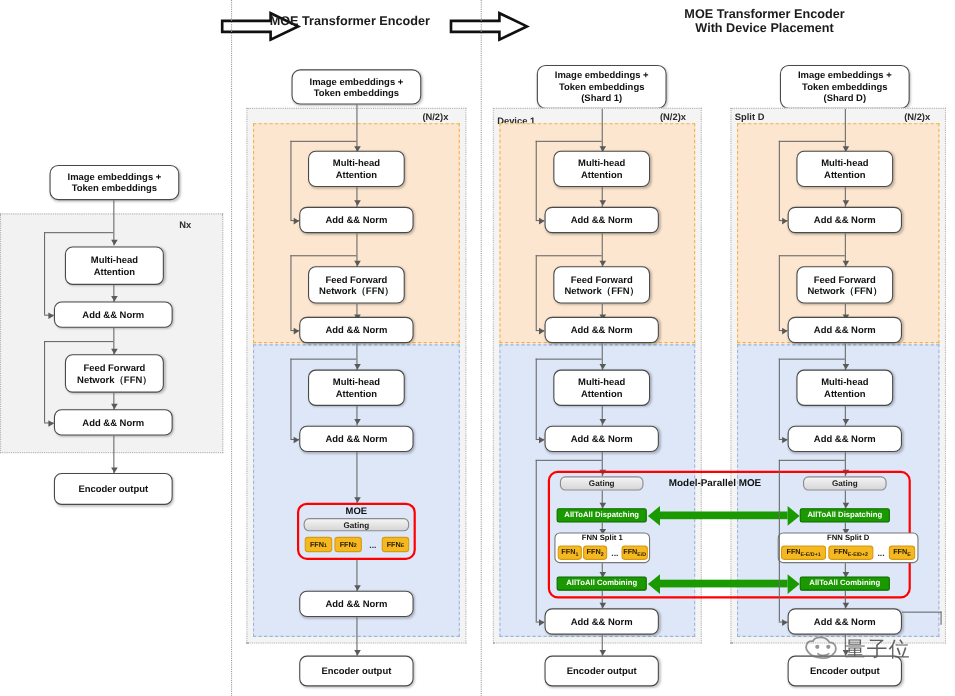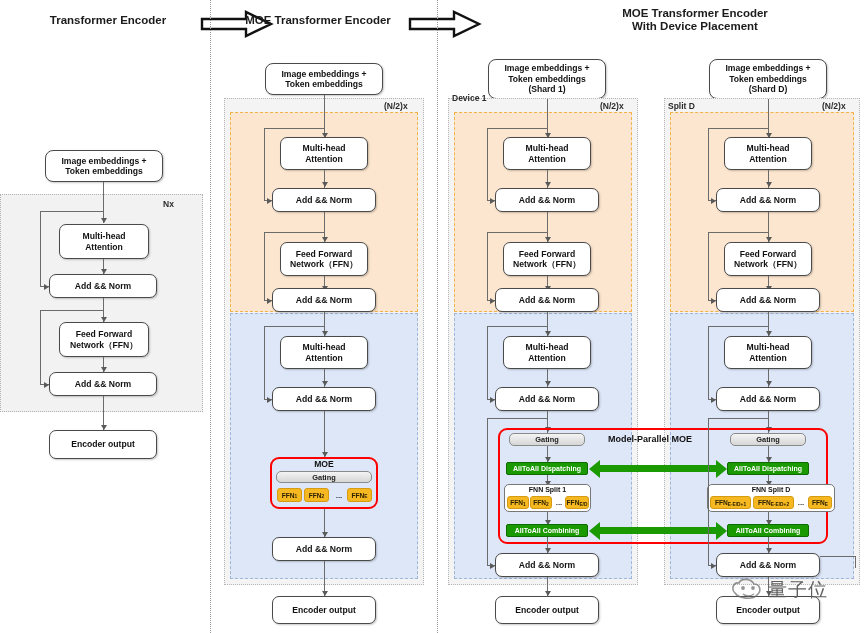--- a/index.html
+++ b/index.html
@@ -136,21 +136,20 @@
   .wm-text {
     position: absolute; font-size: 19px; color: #5f5f5f; font-weight: normal;
     font-family: "DejaVu Sans", sans-serif; letter-spacing: 1px;
   }
 </style>
 </head>
 <body>
 
 <div id="canvas">
 
-  <div class="hdr-title" style="left:18px; top:14px; width:180px;">Transformer Encoder</div>
 
   <svg class="arrow-glyph" style="left:200px; top:10px;" width="74" height="28" viewBox="0 0 74 28">
     <polygon points="2,9 46,9 46,2 71,14 46,26 46,19 2,19" fill="#ffffff" stroke="#111111" stroke-width="2.4" stroke-linejoin="miter"></polygon>
   </svg>
 
   <div class="hdr-title" style="left:228px; top:14px; width:180px;">MOE Transformer Encoder</div>
 
   <svg class="arrow-glyph" style="left:408px; top:10px;" width="74" height="28" viewBox="0 0 74 28">
     <polygon points="2,9 46,9 46,2 71,14 46,26 46,19 2,19" fill="#ffffff" stroke="#111111" stroke-width="2.4" stroke-linejoin="miter"></polygon>
   </svg>
@@ -290,21 +289,21 @@
   <div class="vline" style="left:324px; top:561px; height:35px;"></div>
   <div class="arrowdown" style="left:321.5px; top:591px;"></div>
 
   <div class="node" style="left:272px; top:596px; width:104px; height:28px;">Encoder output</div>
 
   <div class="node emb" style="left:488px; top:59px; width:118px; height:40px;">Image embeddings +
 Token embeddings
 (Shard 1)</div>
 
   <div class="region-outer" style="left:448px; top:98px; width:190px; height:487px;"></div>
-  <div class="region-label" style="left:452px; top:93px;">Device 1</div>
+  <div class="region-label" style="left:452px; top:105px;">Device 1</div>
   <div class="region-label" style="left:600px; top:101px;">(N/2)x</div>
 
   <div class="region-orange" style="left:454px; top:112px; width:178px; height:200px;"></div>
   <div class="region-blue" style="left:454px; top:313px; width:178px; height:266px;"></div>
 
   <div class="vline" style="left:547px; top:99px; height:41px;"></div>
   <div class="arrowdown" style="left:544.5px; top:133px;"></div>
 
   <div class="node" style="left:503px; top:137px; width:88px; height:33px;">Multi-head
 Attention</div>

